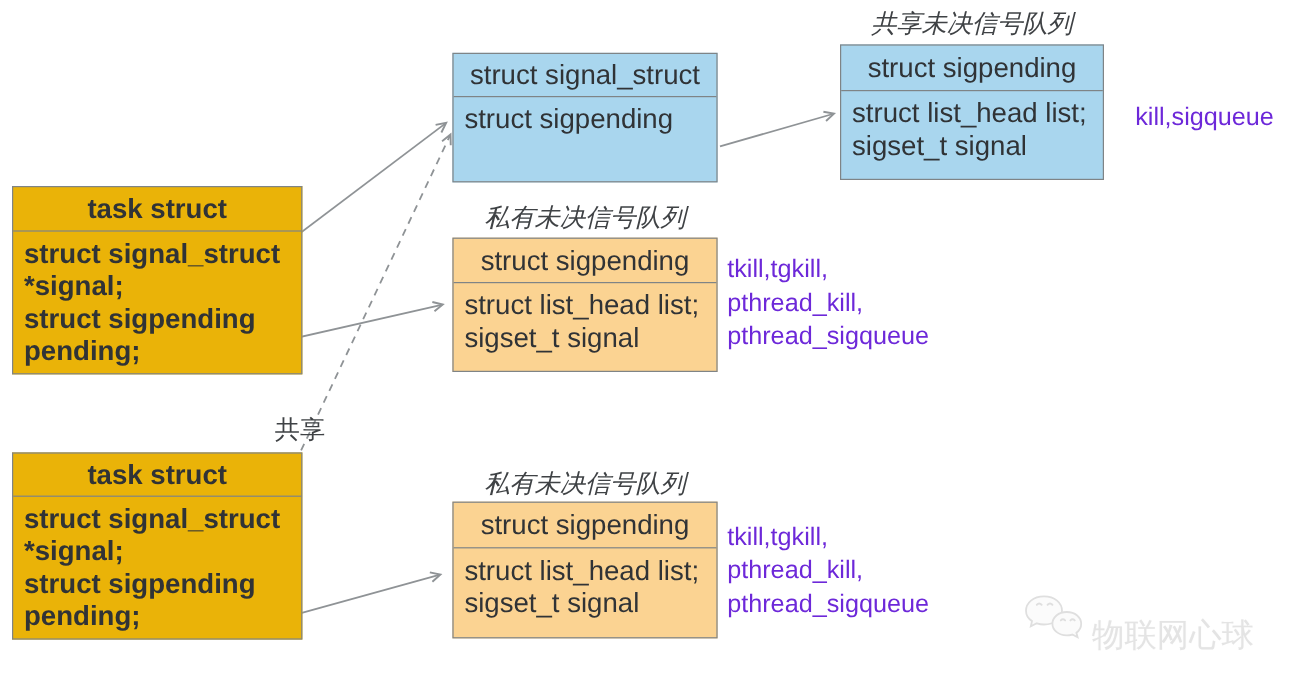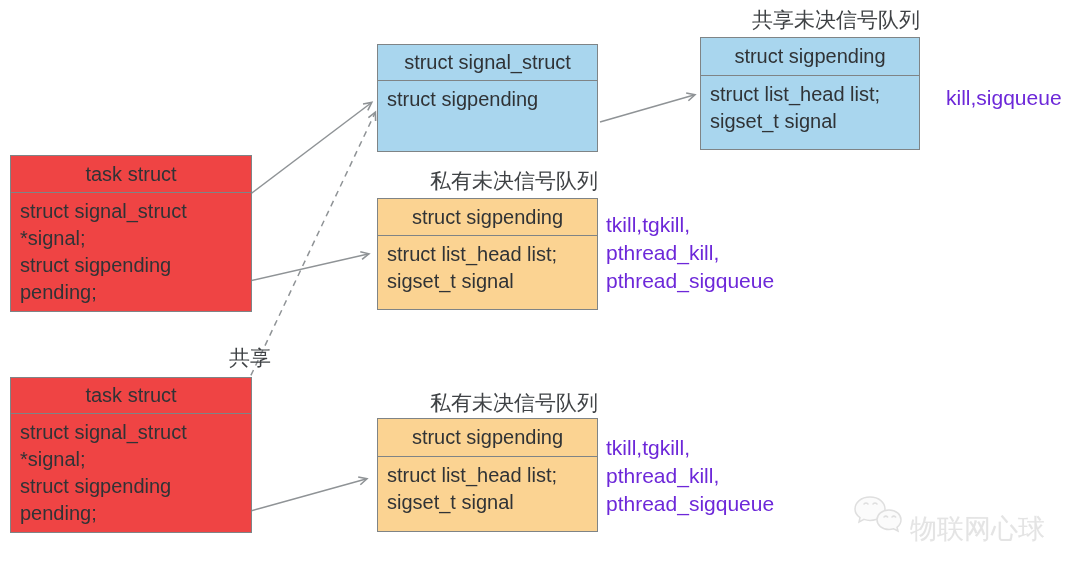--- a/index.html
+++ b/index.html
@@ -3,34 +3,34 @@
 <meta charset="utf-8">
 <style>
   html,body { margin:0; padding:0; background:#ffffff; }
   #canvas {
     position:relative; width:1086px; height:566px; background:#ffffff;
     font-family:"Liberation Sans","DejaVu Sans",sans-serif; overflow:hidden;
   }
   #arrow-layer { position:absolute; left:0; top:0; width:1086px; height:566px; }
   .box {
     position:absolute; box-sizing:border-box;
-    border:1.6px solid #7f8486; color:#303336; font-size:20px;
+    border:1.6px solid #7f8486; color:#303336; font-size:23px;
   }
-  .box-green  { background:#ef4444; }
+  .box-green  { background:#eab308;font-weight:bold; }
   .box-blue   { background:#a9d6ee; }
   .box-orange { background:#fbd392; }
   .box-header {
     display:flex; align-items:center; justify-content:center;
     border-bottom:1.6px solid #7f8486; box-sizing:border-box;
   }
   .box-body { padding:5px 9px; line-height:27px; }
   .diagram-label {
     position:absolute; color:#3f4245; font-size:21px; white-space:nowrap;
   }
-  .centered { text-align:right; }
+  .centered { text-align:center;font-style:italic; }
   .side-text {
     position:absolute; color:#6d28d9; font-size:21px; line-height:28px; white-space:nowrap;
   }
   .watermark {
     position:absolute; left:852px; top:494px; display:flex; align-items:flex-end;
     color:#e4e4e4; font-size:27px; white-space:nowrap;
     text-shadow:0 1px 0 #ffffff, 0 0 1px #f2f2f2;
   }
   .watermark svg { margin-right:6px; }
 </style>

